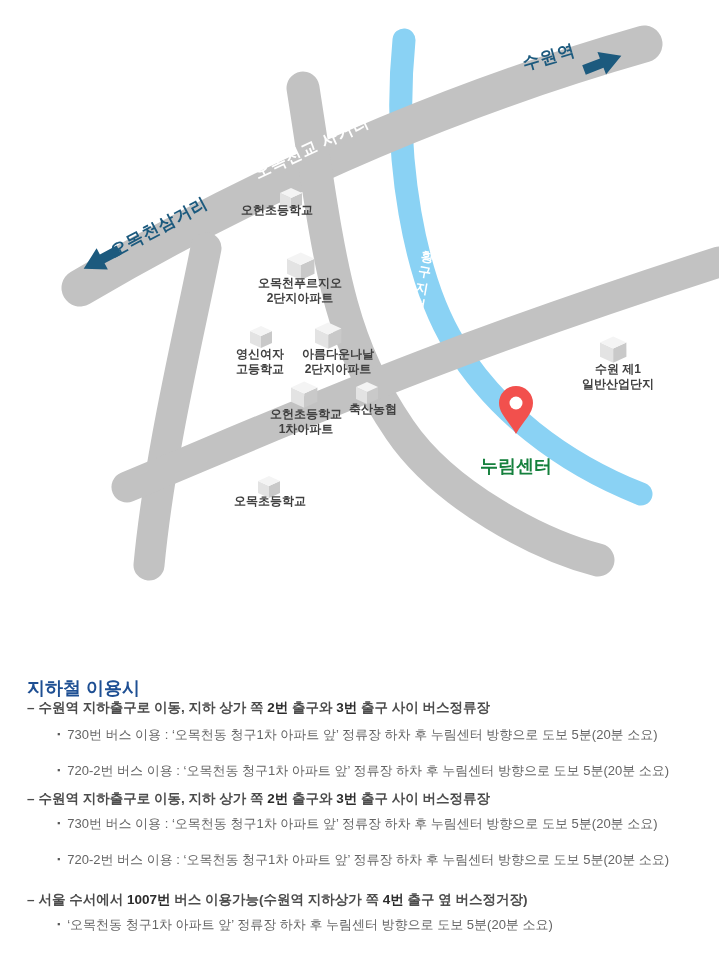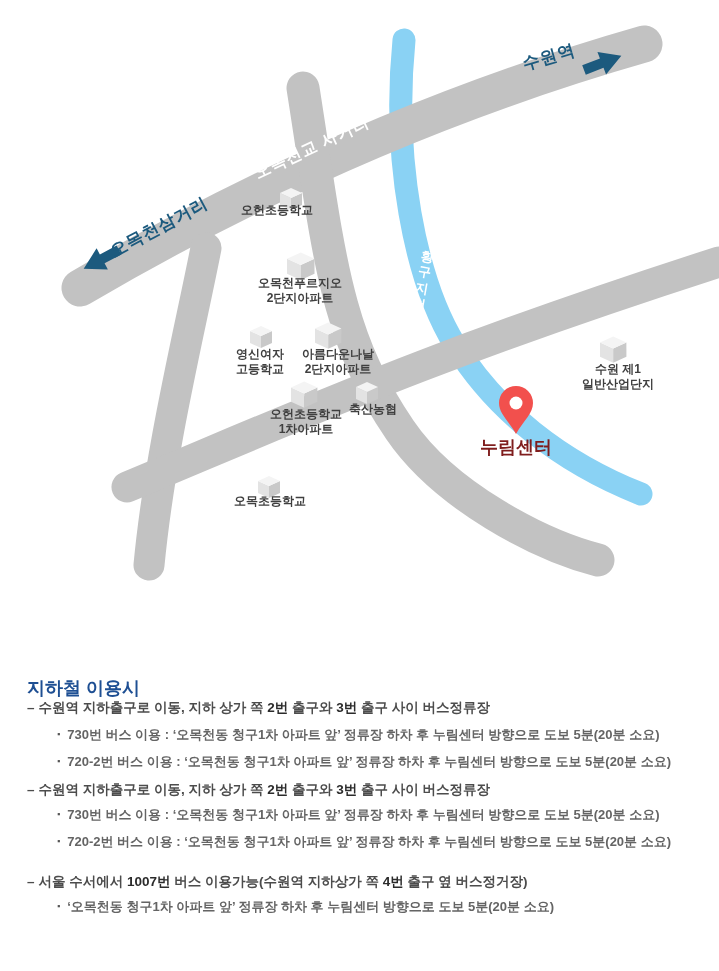--- a/index.html
+++ b/index.html
@@ -13,33 +13,33 @@
   .road-label{position:absolute;white-space:nowrap;font-weight:700;}
   .lbl-samgeori{left:159px;top:227px;transform:translate(-50%,-50%) rotate(-28deg);
                 color:#1c5a7e;font-size:17px;letter-spacing:1px;}
   .lbl-sageori{left:312px;top:148px;transform:translate(-50%,-50%) rotate(-25deg);
                color:#fff;font-size:16px;letter-spacing:1px;}
   .lbl-suwon{left:549px;top:57px;transform:translate(-50%,-50%) rotate(-16deg);
              color:#1c5a7e;font-size:17px;letter-spacing:1px;}
   .lbl-stream{left:424px;top:273px;transform:translate(-50%,-50%) rotate(10deg);
               color:#fff;font-size:13px;writing-mode:vertical-rl;text-orientation:upright;
               letter-spacing:3px;font-weight:700;}
-  .lbl-dest{left:516px;top:435px;transform:translate(-50%,0);position:absolute;
-            font-size:18px;font-weight:800;color:#7f1d1d;white-space:nowrap;}
+  .lbl-dest{left:516px;top:454px;transform:translate(-50%,0);position:absolute;
+            font-size:18px;font-weight:800;color:#15803d;white-space:nowrap;}
   
   .directions{position:absolute;left:27px;top:676px;width:672px;color:#4c4c4c;}
   .sec-heading{font-size:18px;font-weight:700;color:#1e4f93;margin:0;}
   .route-line{font-size:13.5px;font-weight:700;color:#4c4c4c;margin:0 0 0 0;line-height:16px;}
   .route-line .strong{font-weight:800;color:#2b2b2b;}
   .dash{margin-right:4px;}
-  .bullet-line{font-size:13px;font-weight:700;color:#646464;margin:11px 0 0 30px;line-height:15px;}
+  .bullet-line{font-size:13px;font-weight:400;color:#646464;margin:11px 0 0 30px;line-height:15px;}
   .bullet-mark{font-size:9px;color:#555;margin-right:7px;vertical-align:2px;}
   .gap-lg{margin-top:35px;}
   .gap-md{margin-top:13px;}
-  .gap-sm{margin-top:12px;}
+  .gap-sm{margin-top:21px;}
   .gap-ex{margin-top:25px;}
   .gap-b{margin-top:9px;}
 </style>
 </head>
 <body>
 
 <div class="page">
 
   <div class="map">
     <svg width="719" height="660" viewBox="0 0 719 660">

